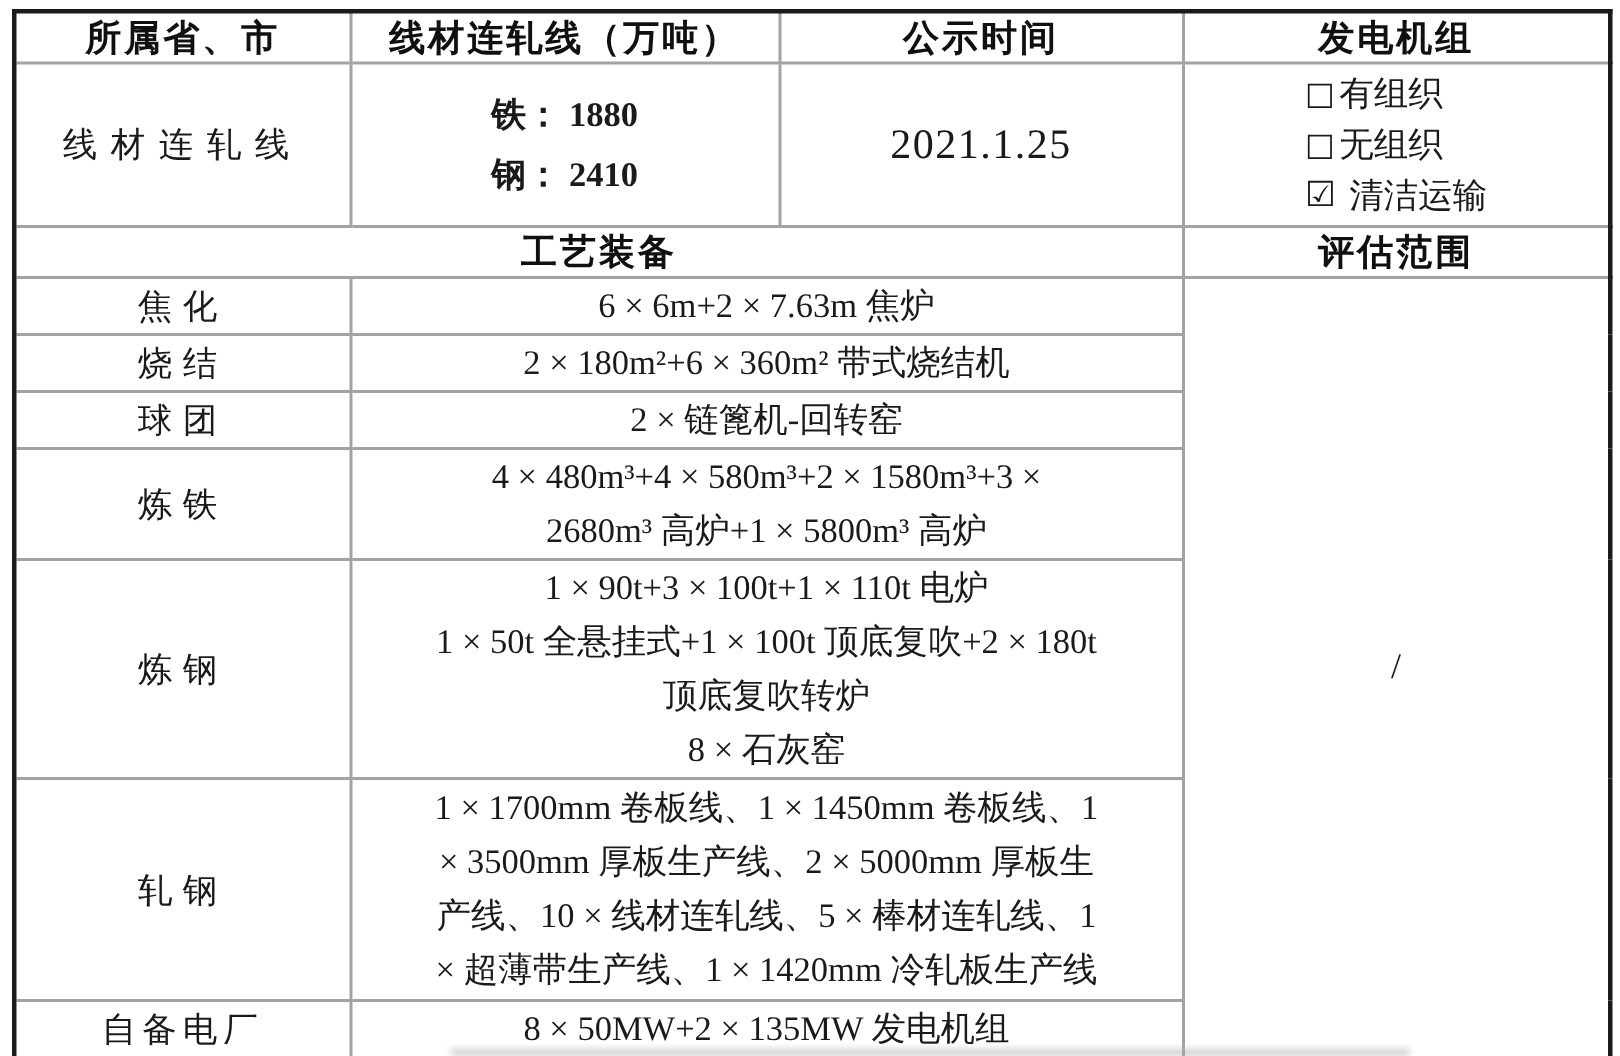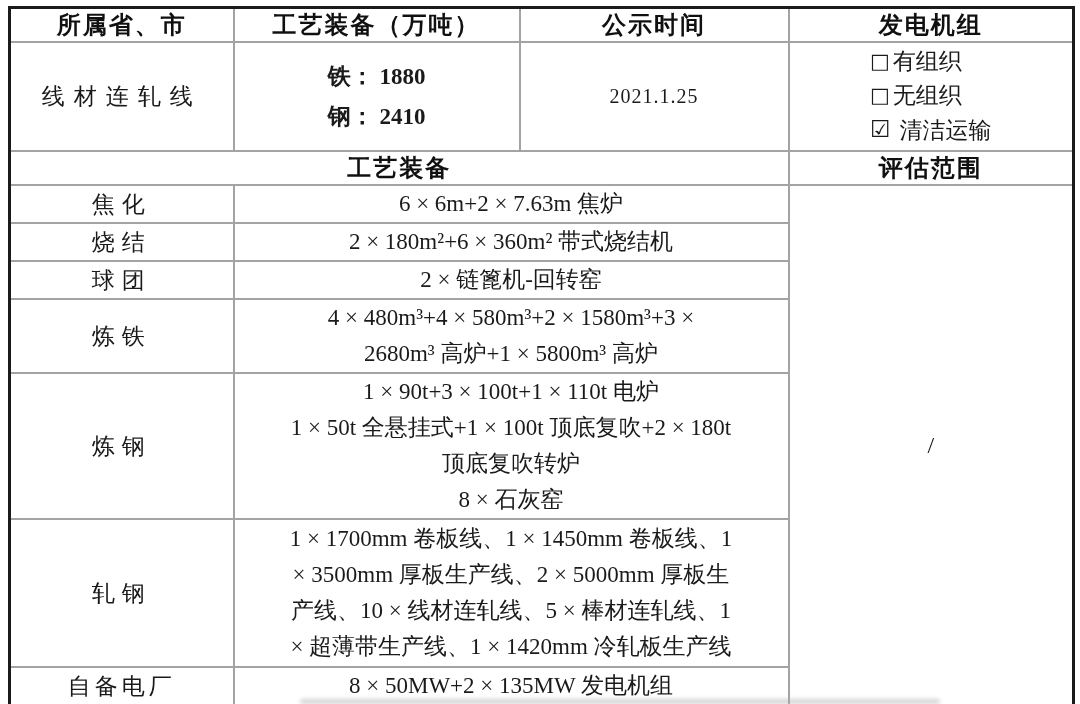--- a/index.html
+++ b/index.html
@@ -55,21 +55,21 @@
     margin-top: 16px;
   }
   .province-cell {
     letter-spacing: 9px;
   }
   .capacity-cell {
     line-height: 40px;
     font-weight: bold;
   }
   .date-cell {
-    font-size: 20px;
+    font-size: 28px;
     letter-spacing: 1px;
   }
   .pub-cell { text-align: center; }
   .pub-block {
     display: inline-block;
     text-align: left;
     line-height: 34px;
   }
   .pub-item { white-space: nowrap; }
   .cb {
@@ -105,21 +105,21 @@
     <colgroup>
       <col style="width:224px">
       <col style="width:286px">
       <col style="width:269px">
       <col style="width:285px">
     </colgroup>
 
     <tbody>
         <tr style="height:33px">
       <th class="hdr">所属省、市</th>
-      <th class="hdr">工艺装备（万吨）</th>
+      <th class="hdr">线材连轧线（万吨）</th>
       <th class="hdr">公示时间</th>
       <th class="hdr">发电机组</th>
     </tr>
 
     <tr style="height:109px">
       <td class="serif province-cell">线材连轧线</td>
       <td class="serif pre capacity-cell">铁： 1880
 钢： 2410</td>
       <td class="serif date-cell">2021.1.25</td>
       <td class="serif pub-cell">

